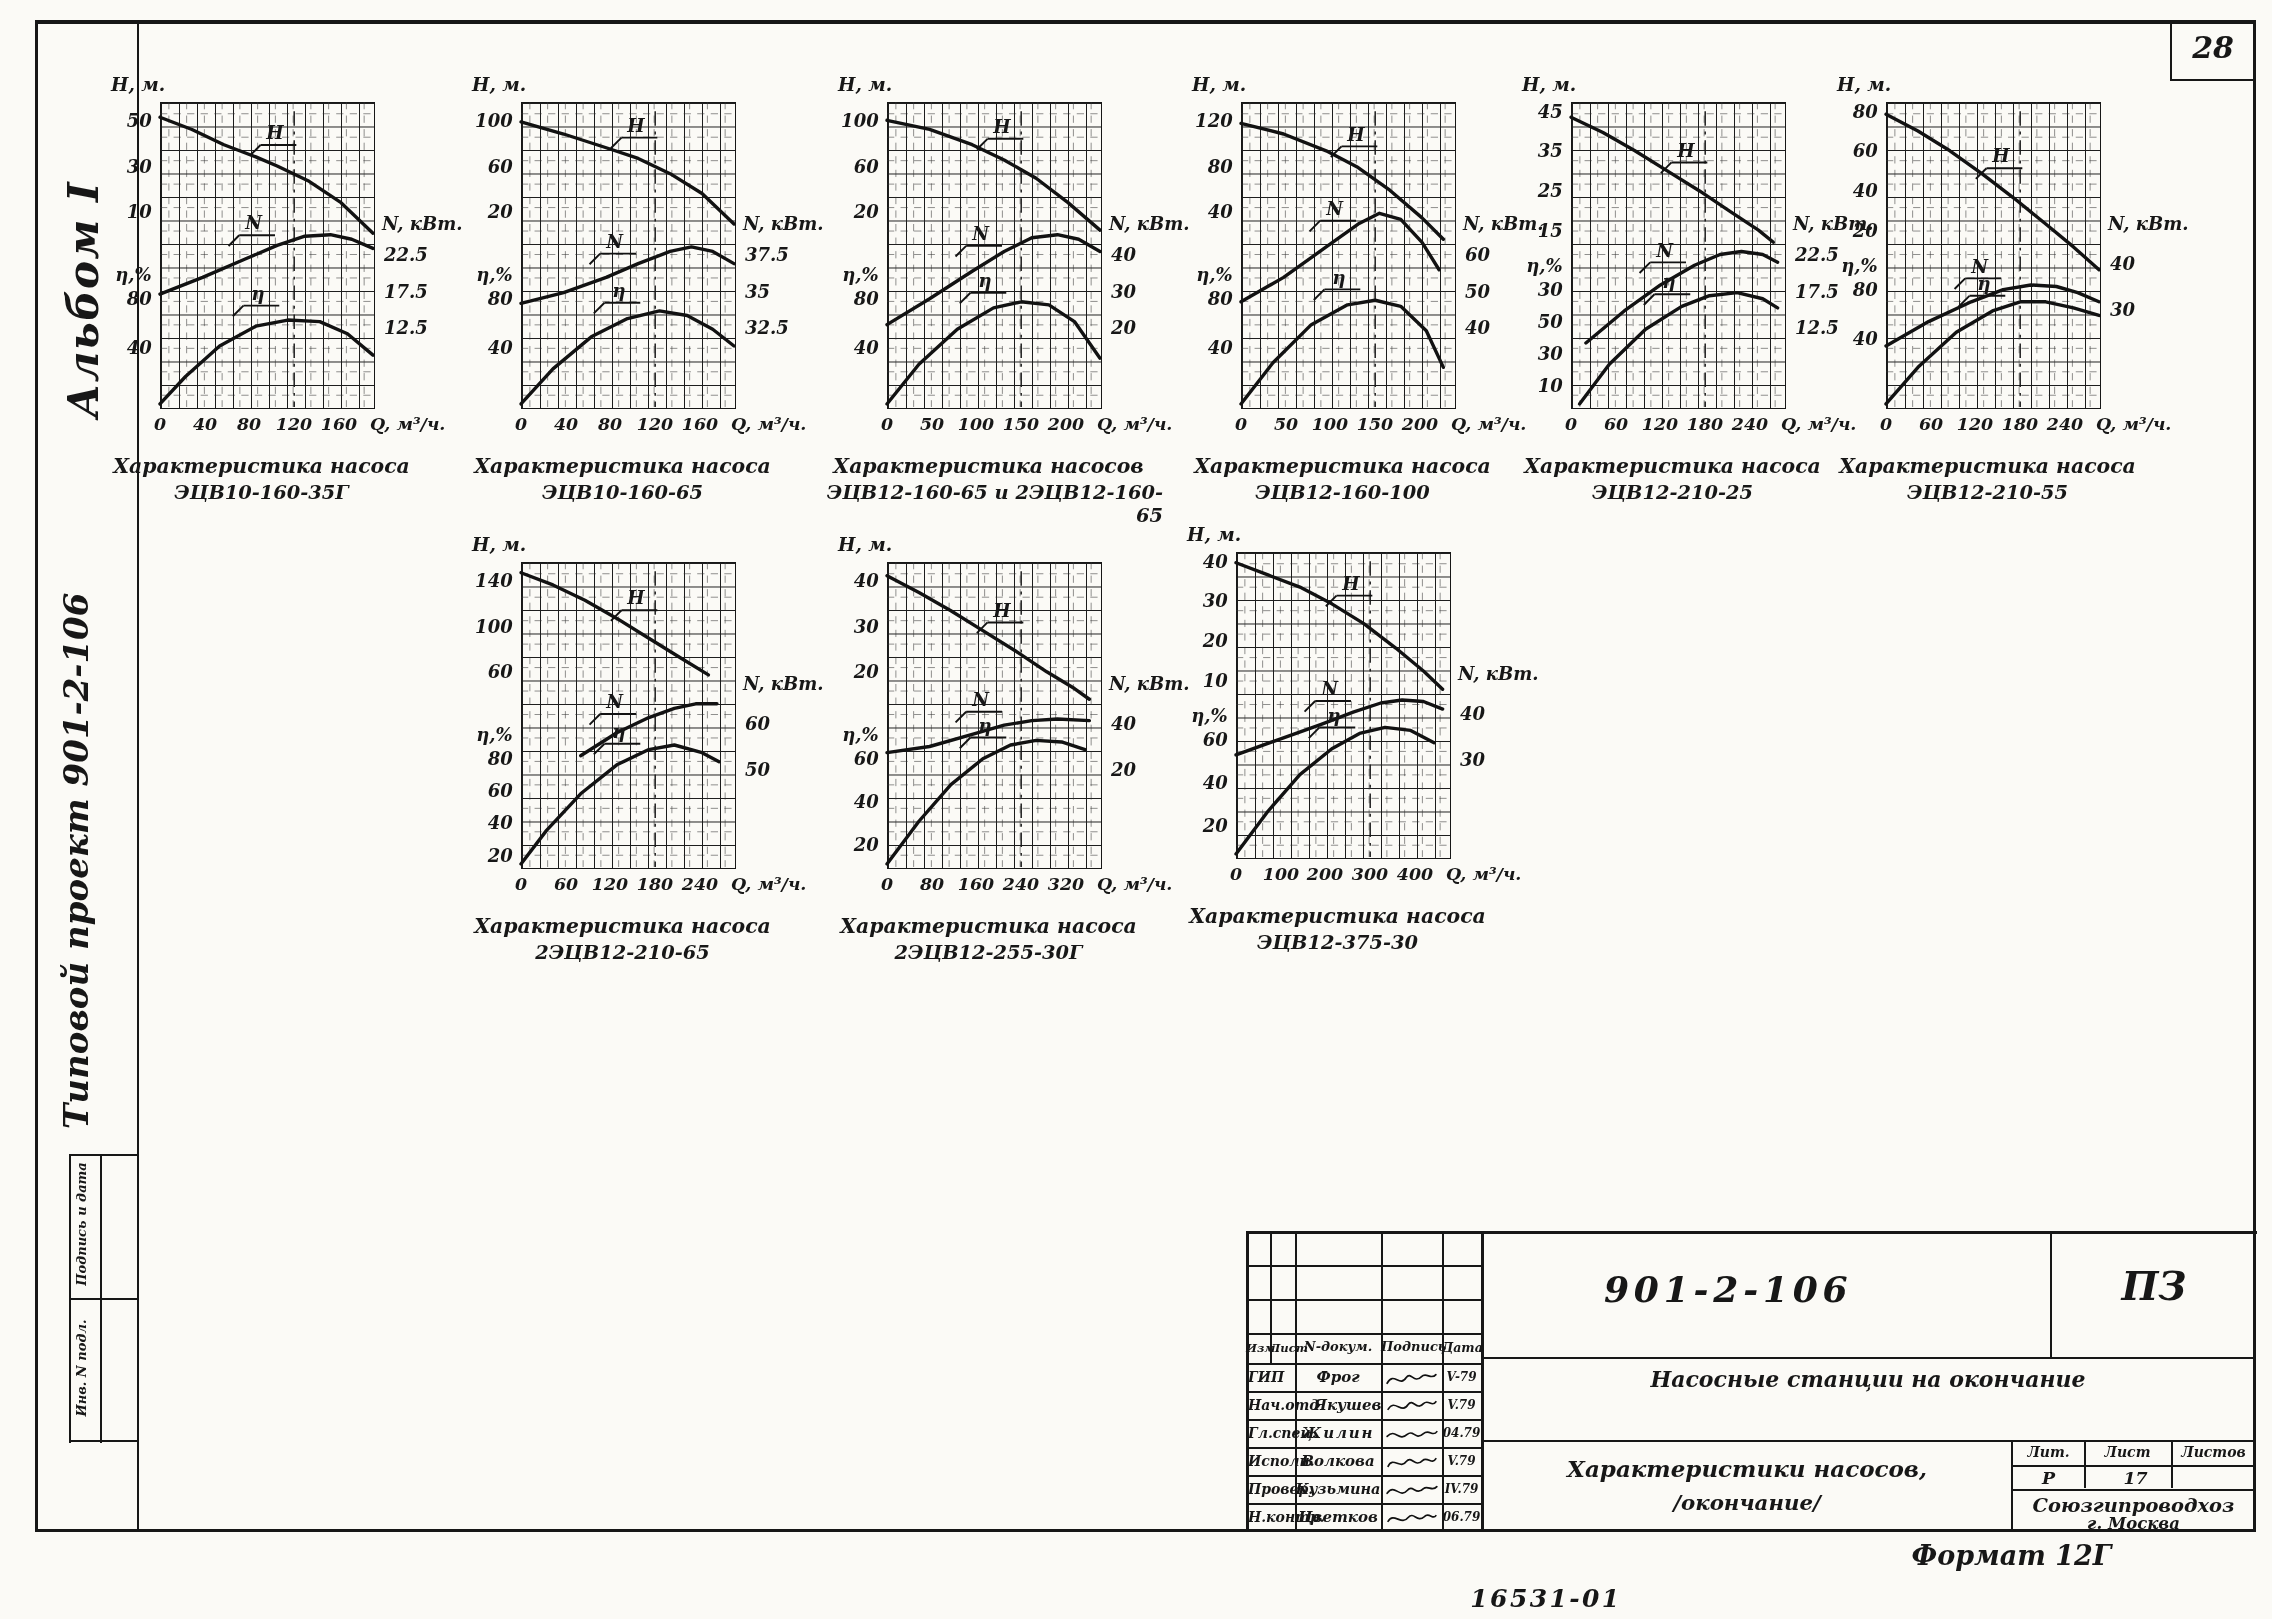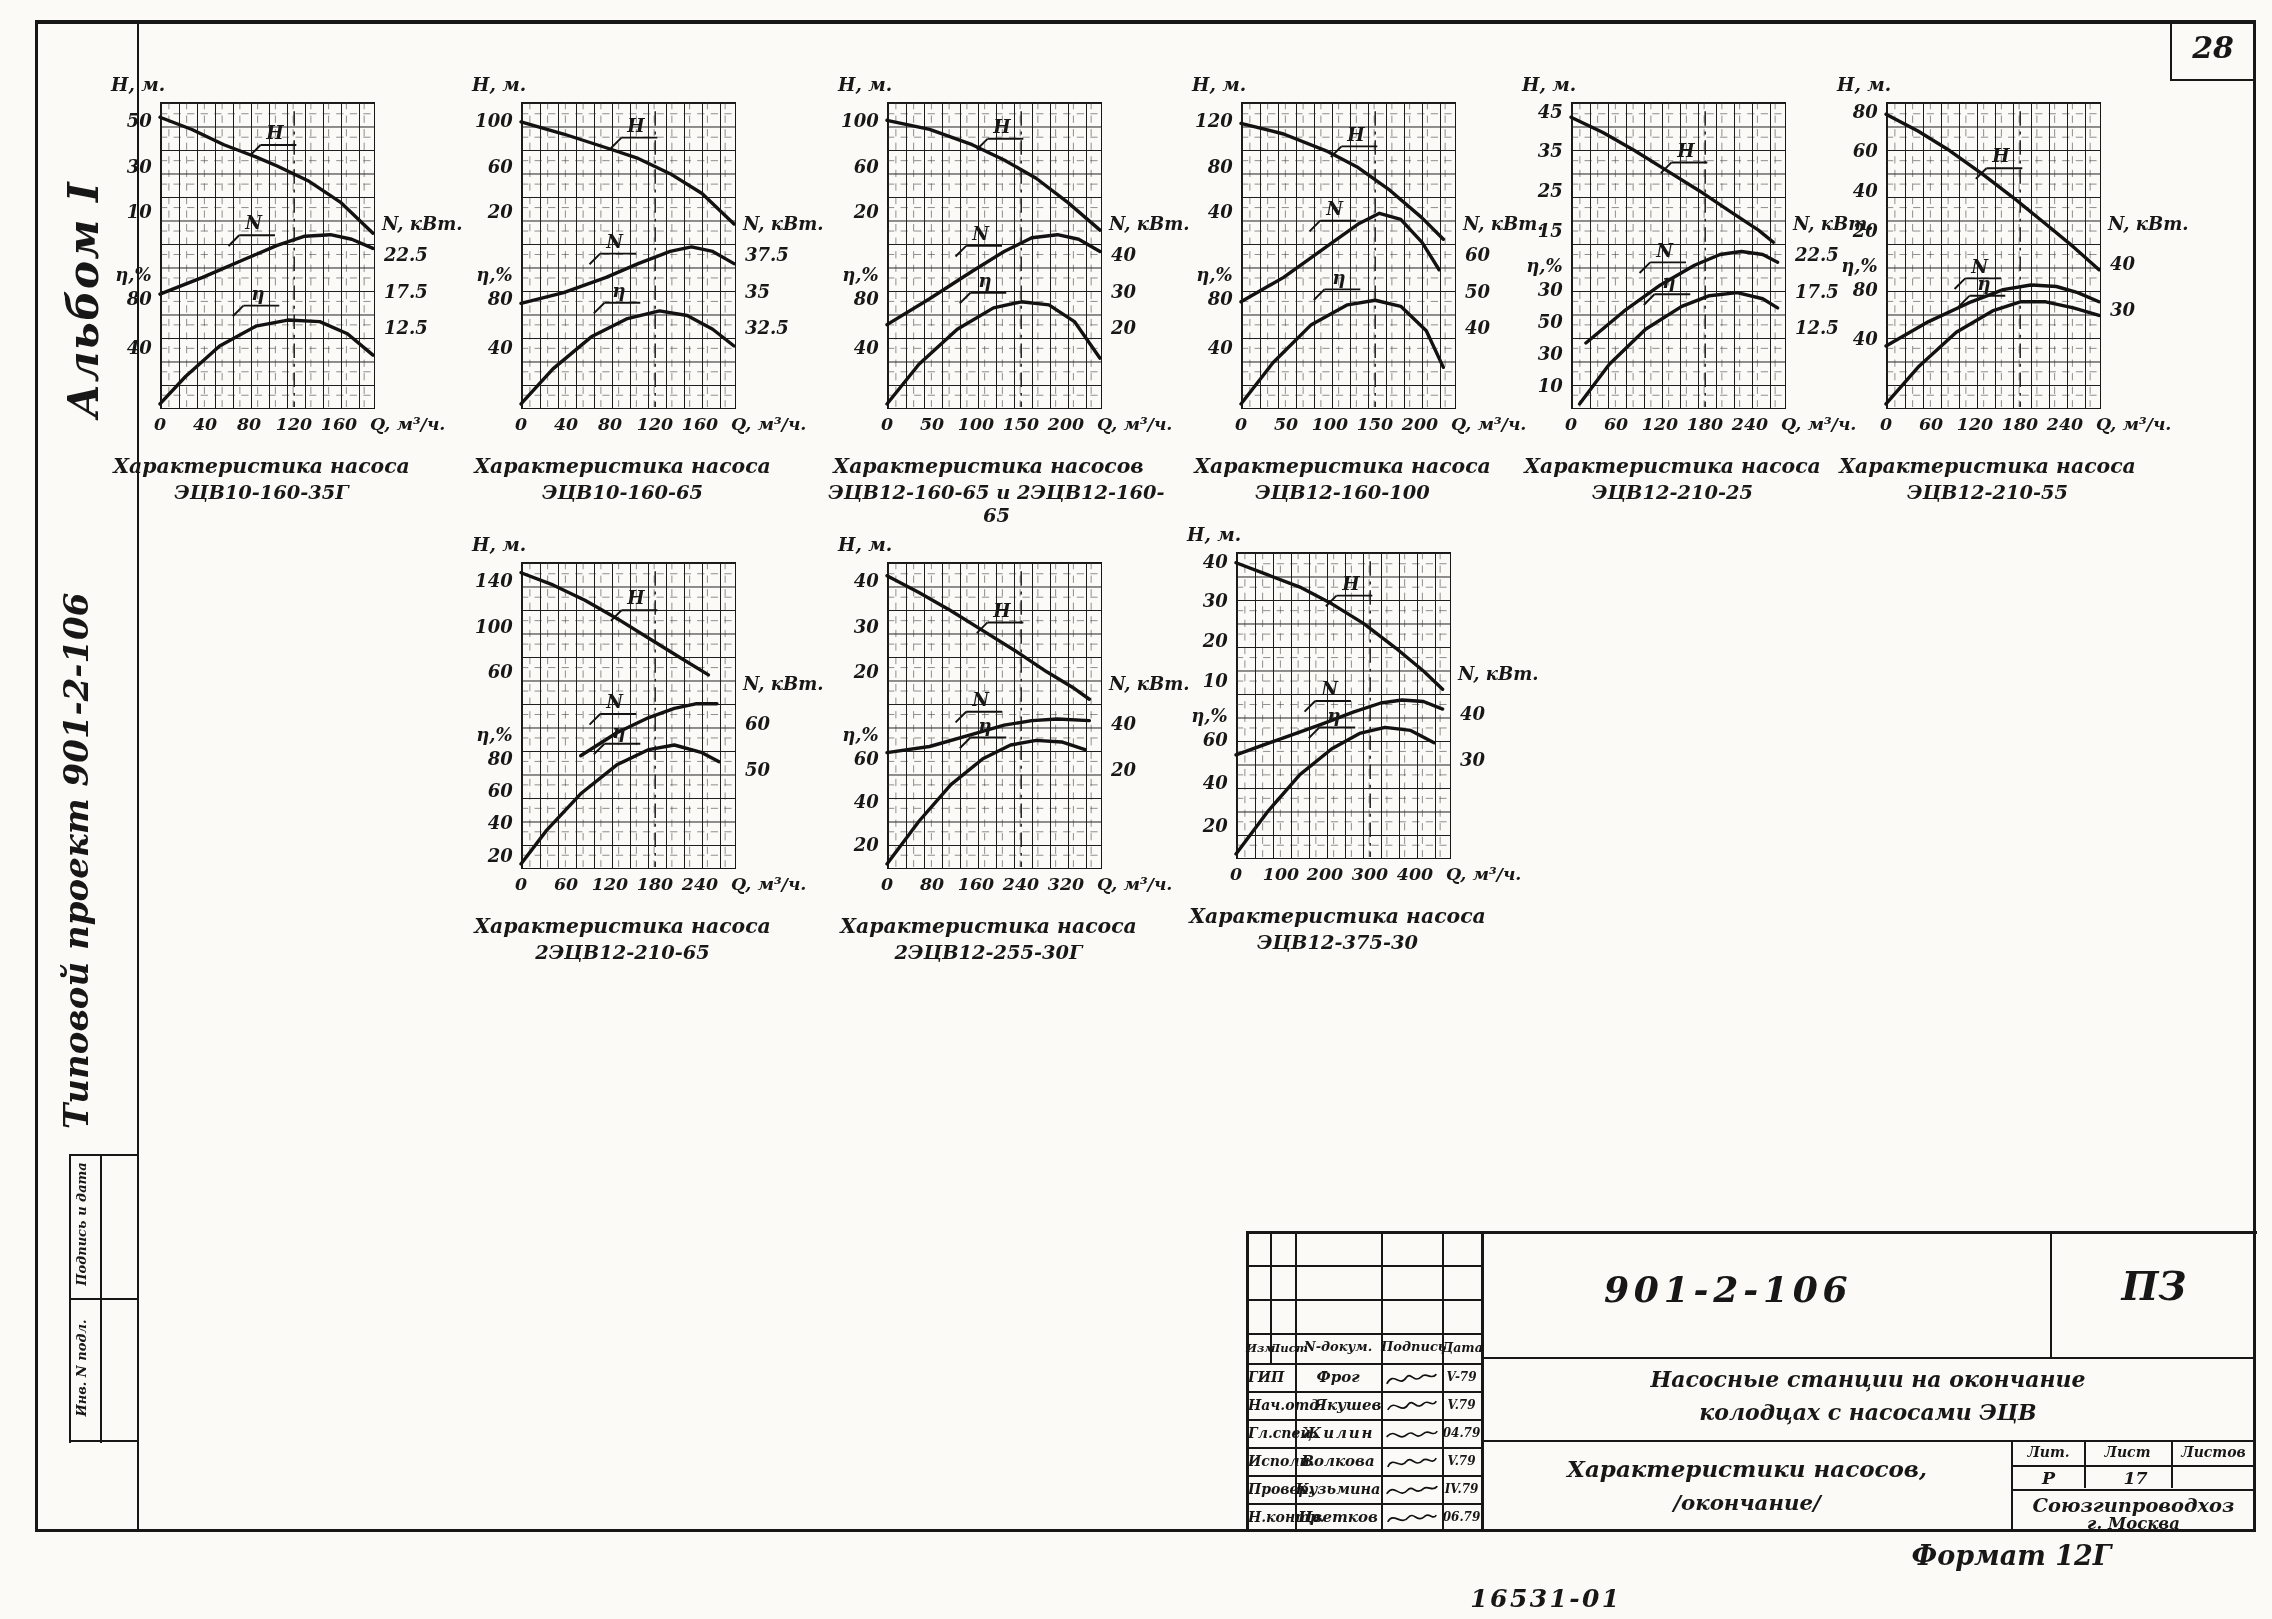--- a/index.html
+++ b/index.html
@@ -221,21 +221,21 @@
       <div class="abs" style="left: 297px; top: 171px; white-space: nowrap; font-size: 18px;">40</div>
       <div class="abs" style="left: 297px; top: 208px; white-space: nowrap; font-size: 18px;">30</div>
       <div class="abs" style="left: 297px; top: 244px; white-space: nowrap; font-size: 18px;">20</div>
       <div class="abs" style="left: 51px; top: 341px; width: 44px; text-align: center; font-size: 17.4px;">0</div>
       <div class="abs" style="left: 96px; top: 341px; width: 44px; text-align: center; font-size: 17.4px;">50</div>
       <div class="abs" style="left: 140px; top: 341px; width: 44px; text-align: center; font-size: 17.4px;">100</div>
       <div class="abs" style="left: 185px; top: 341px; width: 44px; text-align: center; font-size: 17.4px;">150</div>
       <div class="abs" style="left: 230px; top: 341px; width: 44px; text-align: center; font-size: 17.4px;">200</div>
       <div class="abs" style="left: 283px; top: 341px; white-space: nowrap; font-size: 17.4px;">Q, м³/ч.</div>
       <div class="abs" style="left: 0px; top: 381px; width: 349px; text-align: center; font-size: 20.4px;">Характеристика насосов</div>
-      <div class="abs" style="left: 8px; top: 408px; width: 349px; text-align: center; font-size: 19.4px;">ЭЦВ12-160-65 и 2ЭЦВ12-160-65</div>
+      <div class="abs" style="left: 0px; top: 408px; width: 349px; text-align: right; font-size: 19.4px;">ЭЦВ12-160-65 и 2ЭЦВ12-160-65</div>
     </div>
   <div class="chart" style="left:1168px;top:73px">
       <div class="abs" style="left: 24px; top: 1px; font-size: 18.4px;">Н, м.</div>
       <div class="grid" style="left: 73px; top: 29px; width: 213px; height: 305px;"></div>
       <svg width="213" height="305" viewBox="0 0 440 630" style="position: absolute; left: 73px; top: 29px;">
         <line x1="18.335" y1="0" x2="18.335" y2="630" stroke="#333" stroke-width="1.5" stroke-dasharray="15 13" opacity="0.75"></line>
         <line x1="55.005" y1="0" x2="55.005" y2="630" stroke="#333" stroke-width="1.5" stroke-dasharray="15 13" opacity="0.75"></line>
         <line x1="91.67500000000001" y1="0" x2="91.67500000000001" y2="630" stroke="#333" stroke-width="1.5" stroke-dasharray="15 13" opacity="0.75"></line>
         <line x1="128.345" y1="0" x2="128.345" y2="630" stroke="#333" stroke-width="1.5" stroke-dasharray="15 13" opacity="0.75"></line>
         <line x1="165.01500000000001" y1="0" x2="165.01500000000001" y2="630" stroke="#333" stroke-width="1.5" stroke-dasharray="15 13" opacity="0.75"></line>
@@ -677,21 +677,20 @@
   <div class="abs" style="left:1248px;top:1509px;white-space:nowrap;font-size:14px">Н.контр.</div>
   <div class="abs ctr" style="left:1295px;top:1508px;width:86px;font-size:15px">Цветков</div>
   <svg class="sig abs" style="left:1385px;top:1507px" width="53" height="22" viewBox="0 0 110 46">
       <path d="M6 30 C18 10 34 40 48 22 C60 8 66 34 82 20 C92 10 100 28 106 18"></path>
     </svg>
   <div class="abs ctr" style="left:1442px;top:1510px;width:39px;font-size:12px">06.79</div>
 
   <div class="abs" style="left:1604px;top:1268px;width:397px;font-size:36px;letter-spacing:4.8px">901-2-106</div>
   <div class="abs ctr" style="left:2052px;top:1263px;width:204px;font-size:39px">ПЗ</div>
   <div class="abs ctr" style="left:1490px;top:1366px;width:756px;font-size:22px">Насосные станции на окончание</div>
-  <div class="abs ctr" style="left:1490px;top:1399px;width:756px;font-size:22px">колодцах с насосами ЭЦВ</div>
   <div class="abs ctr" style="left:1483px;top:1455px;width:528px;font-size:23px">Характеристики насосов,</div>
   <div class="abs ctr" style="left:1483px;top:1490px;width:528px;font-size:21.3px">/окончание/</div>
   <div class="abs ctr" style="left:2013px;top:1444px;width:71px;font-size:14px">Лит.</div>
   <div class="abs ctr" style="left:2084px;top:1444px;width:87px;font-size:14px">Лист</div>
   <div class="abs ctr" style="left:2171px;top:1444px;width:85px;font-size:14px">Листов</div>
   <div class="abs ctr" style="left:2013px;top:1468px;width:71px;font-size:17.4px">Р</div>
   <div class="abs ctr" style="left:2084px;top:1468px;width:103px;font-size:17.4px">17</div>
   <div class="abs ctr" style="left:2171px;top:1468px;width:85px;font-size:17.4px"></div>
   <div class="abs ctr" style="left:2011px;top:1494px;width:245px;font-size:19.4px">Союзгипроводхоз</div>
   <div class="abs ctr" style="left:2011px;top:1514px;width:245px;font-size:16.5px">г. Москва</div>

